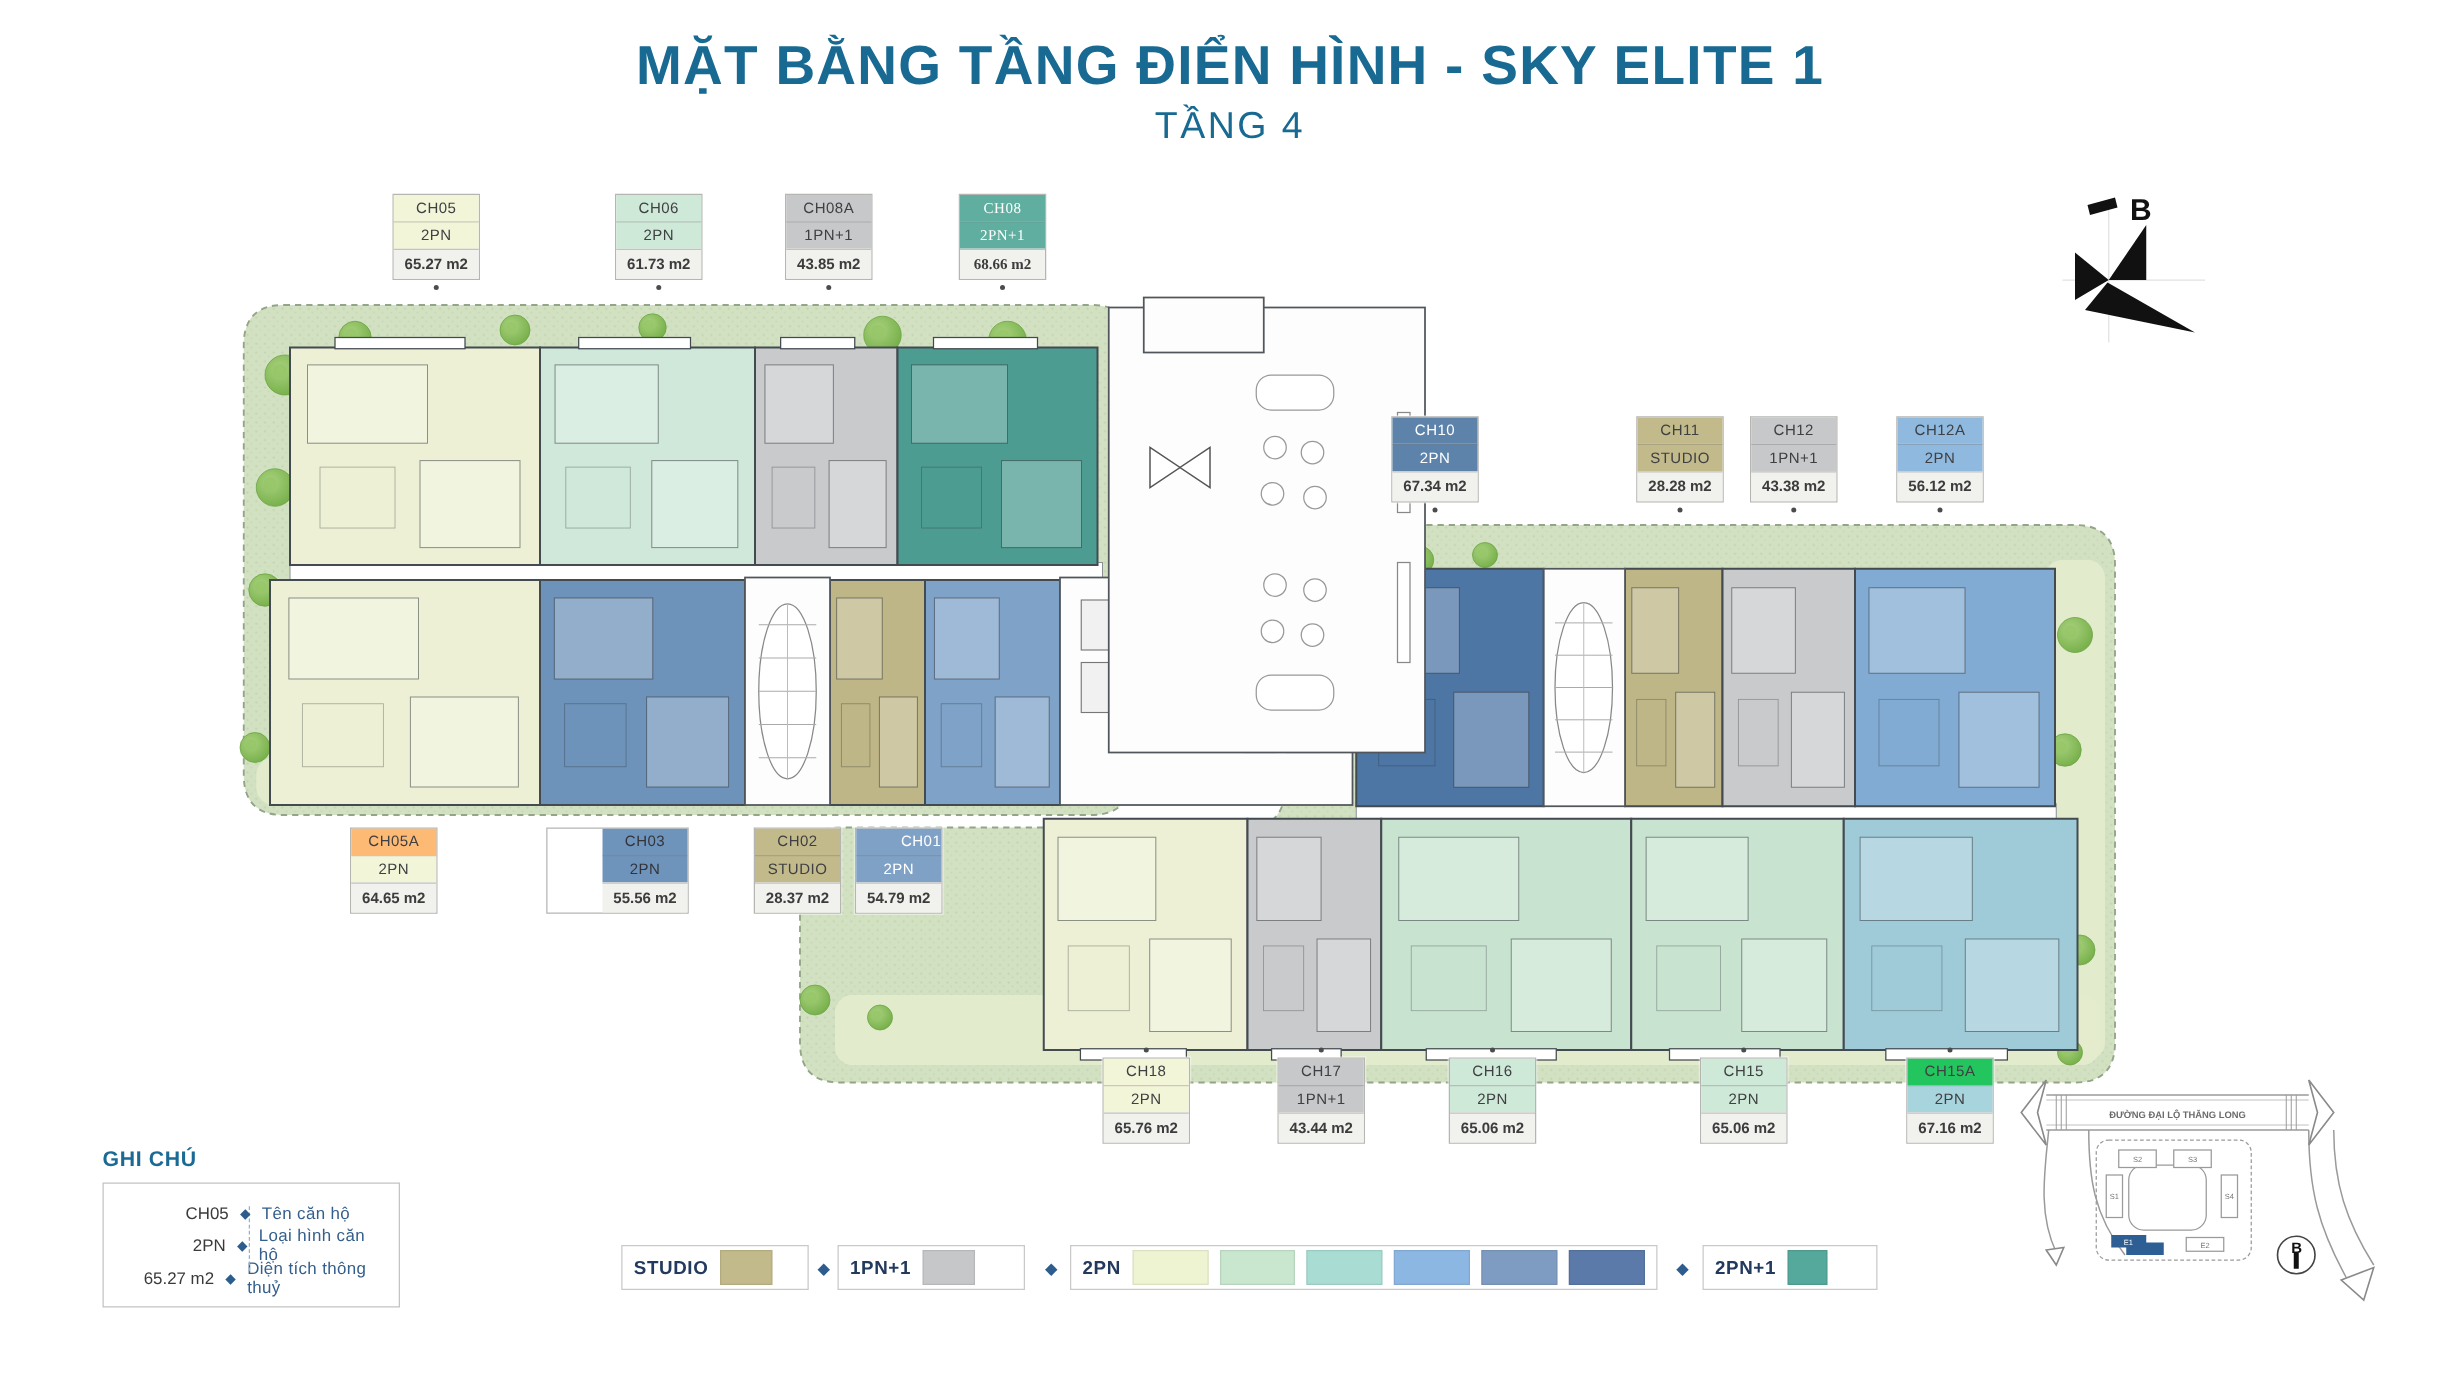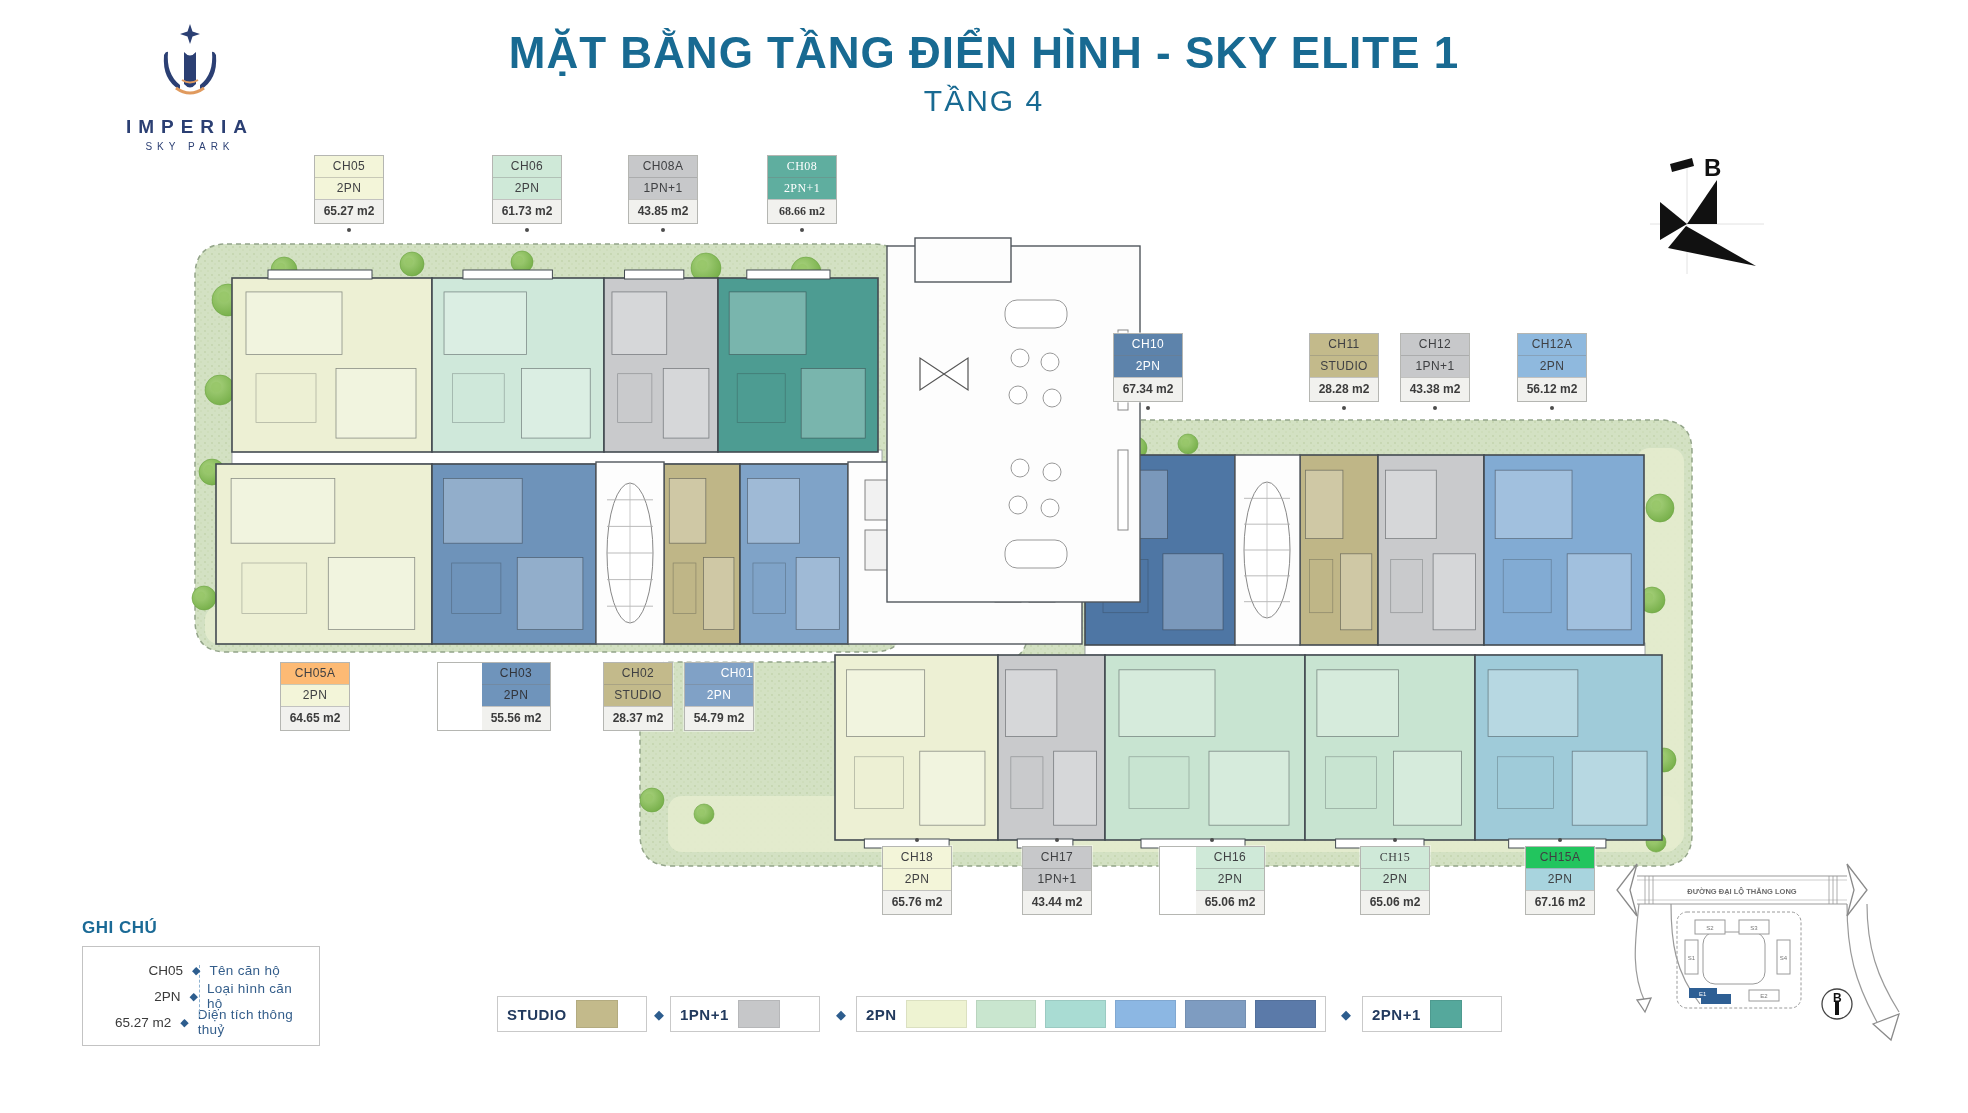--- a/index.html
+++ b/index.html
@@ -302,32 +302,20 @@
           <rect x="1118" y="450" width="10" height="80" fill="#fff" stroke="#888" stroke-width="1"></rect>
           <polygon points="920,358 920,390 944,374" fill="#fff" stroke="#555" stroke-width="1.2"></polygon>
           <polygon points="968,358 968,390 944,374" fill="#fff" stroke="#555" stroke-width="1.2"></polygon>
         </g>
         <g>
           <rect x="915" y="238" width="96" height="44" fill="#fdfdfd" stroke="#50565c" stroke-width="1.4"></rect>
         </g>
       </g>
   </svg>
 
-  <div id="logo">
-    <svg width="140" height="88" viewBox="0 0 140 88">
-      <polygon points="70,2 72.5,9.5 80,12 72.5,14.5 70,22 67.5,14.5 60,12 67.5,9.5" fill="#2b3f73"></polygon>
-      <path d="M64,30 Q70,37 76,30 L76,62 Q70,69 64,62 Z" fill="#2b3f73"></path>
-      <path d="M48,30 Q46,52 60,63 L60,68 Q42,58 44,33 Q46,29 48,30 Z" fill="#2b3f73"></path>
-      <path d="M92,30 Q94,52 80,63 L80,68 Q98,58 96,33 Q94,29 92,30 Z" fill="#2b3f73"></path>
-      <path d="M56,66 Q70,76 84,66" stroke="#e09a5e" stroke-width="3" fill="none"></path>
-      <path d="M62,58 Q70,63 78,58" stroke="#e09a5e" stroke-width="2" fill="none"></path>
-    </svg>
-    <div class="l1">IMPERIA</div>
-    <div class="l2">SKY PARK</div>
-  </div>
 
   <div id="title">MẶT BẰNG TẦNG ĐIỂN HÌNH - SKY ELITE 1</div>
   <div id="subtitle">TẦNG 4</div>
 
   <svg style="position:absolute;left:1642px;top:142px" width="130" height="140" viewBox="0 0 130 140">
     <line x1="45" y1="18" x2="45" y2="132" stroke="#e2e2e2" stroke-width="1"></line>
     <line x1="8" y1="82" x2="122" y2="82" stroke="#e2e2e2" stroke-width="1"></line>
     <polygon points="28,22 50,16 52,24 30,30" fill="#111"></polygon>
     <text x="62" y="34" font-size="24" font-weight="bold" fill="#111" font-family="Liberation Sans, sans-serif">B</text>
     <polygon points="45,82 75,38 75,82" fill="#111"></polygon>
@@ -478,28 +466,28 @@
       <div class="r2" style="background: rgb(243, 245, 217); color: rgb(63, 64, 67);">2PN</div>
       <div class="r3">65.76 m2</div>
       <div class="dot" style="bottom: calc(100% + 5px);"></div>
     </div>
     <div class="ulabel" style="left: 1022px; top: 846px;">
       <div class="r1" style="background: rgb(199, 200, 202); color: rgb(63, 64, 67);">CH17</div>
       <div class="r2" style="background: rgb(199, 200, 202); color: rgb(63, 64, 67);">1PN+1</div>
       <div class="r3">43.44 m2</div>
       <div class="dot" style="bottom: calc(100% + 5px);"></div>
     </div>
-    <div class="ulabel" style="left: 1159px; top: 846px; padding-left: 36px;">
+    <div class="ulabel" style="left: 1159px; top: 846px;">
       <div class="r1" style="background: rgb(207, 233, 216); color: rgb(63, 64, 67);">CH16</div>
       <div class="r2" style="background: rgb(207, 233, 216); color: rgb(63, 64, 67);">2PN</div>
       <div class="r3">65.06 m2</div>
       <div class="dot" style="bottom: calc(100% + 5px);"></div>
     </div>
     <div class="ulabel" style="left: 1360px; top: 846px;">
-      <div class="r1" style="background: rgb(207, 233, 216); color: rgb(63, 64, 67); font-family: Liberation Serif, serif;">CH15</div>
+      <div class="r1" style="background: rgb(207, 233, 216); color: rgb(63, 64, 67);">CH15</div>
       <div class="r2" style="background: rgb(207, 233, 216); color: rgb(63, 64, 67);">2PN</div>
       <div class="r3">65.06 m2</div>
       <div class="dot" style="bottom: calc(100% + 5px);"></div>
     </div>
     <div class="ulabel" style="left: 1525px; top: 846px;">
       <div class="r1" style="background: #22c55e; color: rgb(63, 64, 67);">CH15A</div>
       <div class="r2" style="background: rgb(168, 212, 222); color: rgb(63, 64, 67);">2PN</div>
       <div class="r3">67.16 m2</div>
       <div class="dot" style="bottom: calc(100% + 5px);"></div>
     </div>

